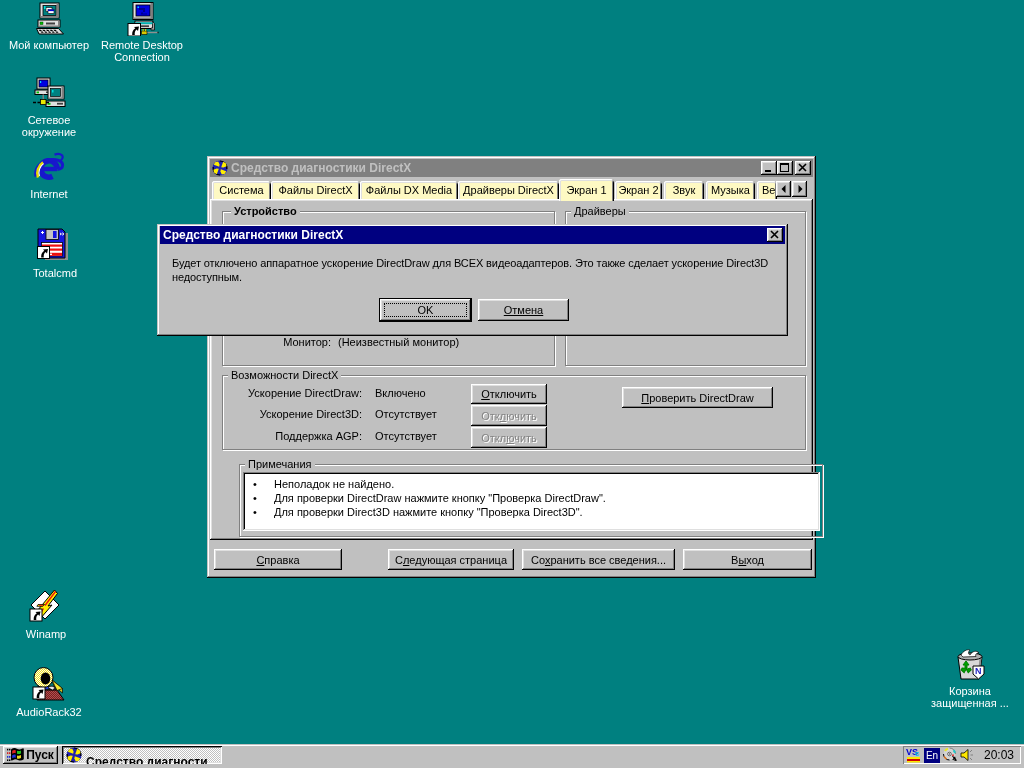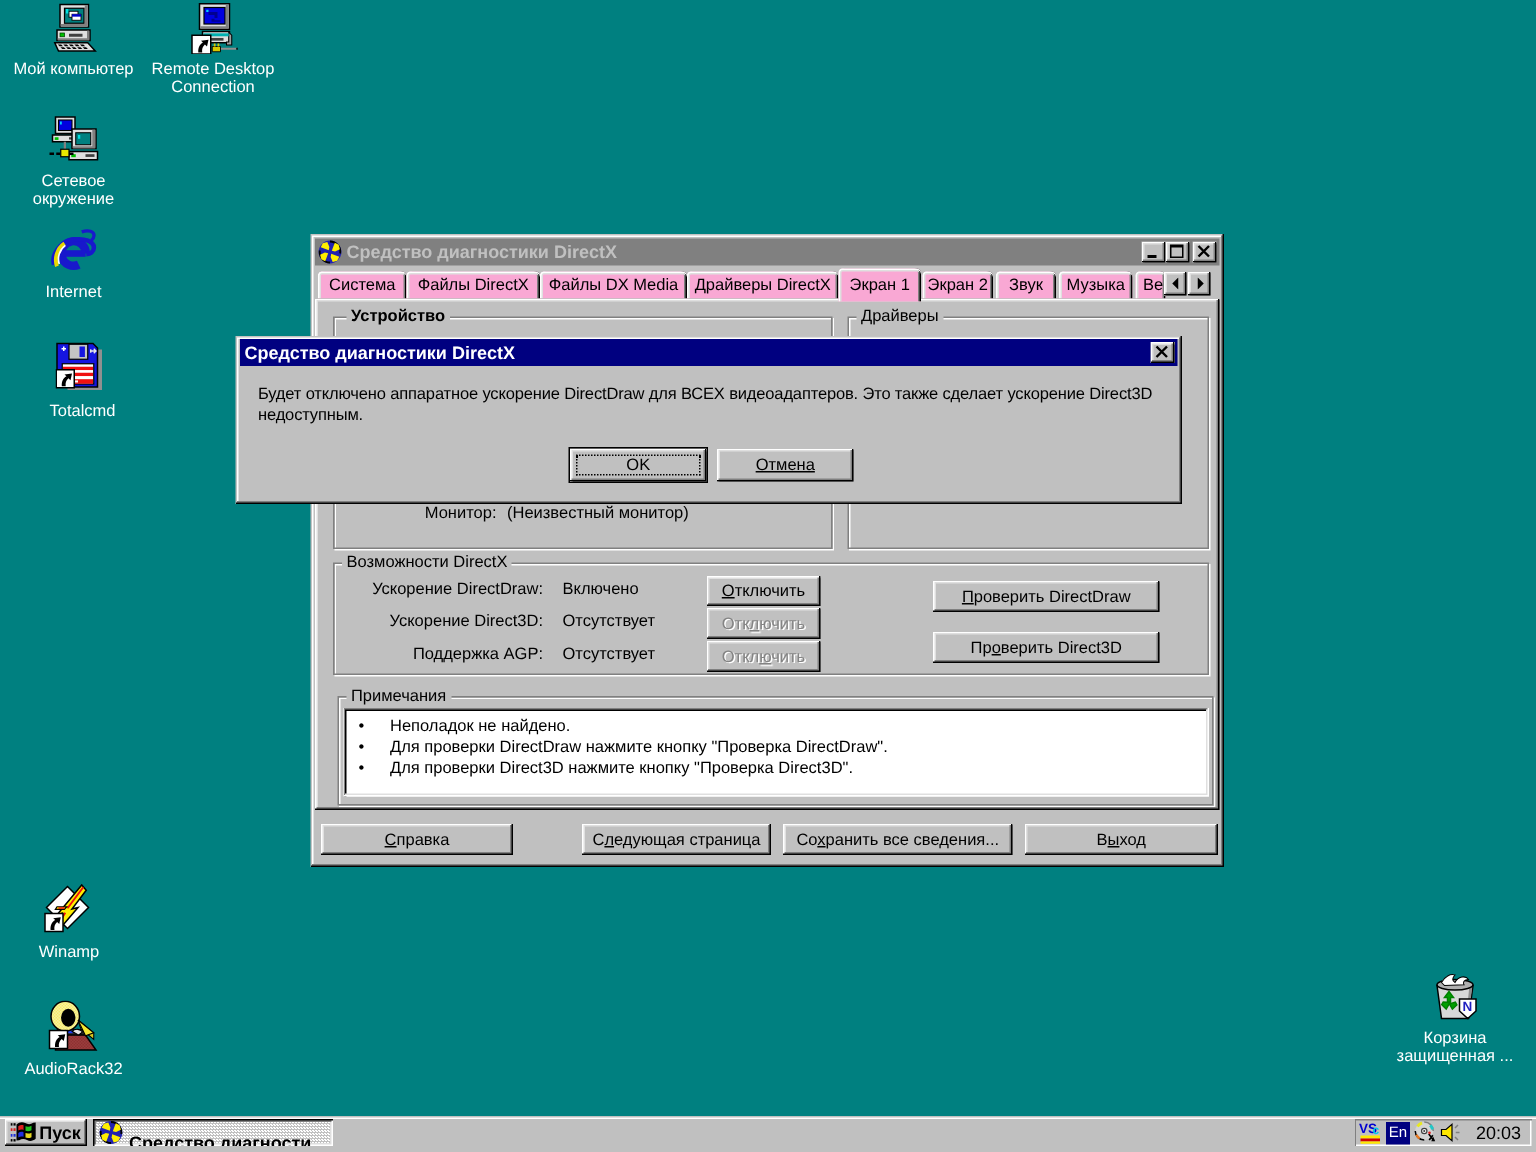--- a/index.html
+++ b/index.html
@@ -5,21 +5,21 @@
 * { margin:0; padding:0; box-sizing:border-box; }
 html,body { width:1024px; height:768px; overflow:hidden; }
 body { background:#008080; font-family:"Liberation Sans",sans-serif; font-size:11px; color:#000; position:relative; }
 .abs { position:absolute; }
 .raised { background:#c0c0c0; box-shadow: inset -1px -1px #000, inset 1px 1px #fff, inset -2px -2px #808080, inset 2px 2px #dfdfdf; }
 .btn { position:absolute; background:#c0c0c0; box-shadow: inset -1px -1px #000, inset 1px 1px #fff, inset -2px -2px #808080, inset 2px 2px #dfdfdf; display:flex; align-items:center; justify-content:center; font-size:11px; }
 .btn.dis { color:#848484; text-shadow:1px 1px 0 #fff; }
 .win { position:absolute; background:#c0c0c0; box-shadow: inset -1px -1px #000, inset 1px 1px #c3c3c3, inset -2px -2px #808080, inset 2px 2px #fff; }
 .group { position:absolute; border:1px solid #808080; box-shadow: 1px 1px 0 #fff, inset 1px 1px 0 #fff; }
 .glabel { position:absolute; top:-6px; background:#c0c0c0; padding:0 3px; line-height:11px; white-space:nowrap; }
-.tab { position:absolute; top:25px; height:18px; background:#f9a8d4; border-radius:3px 3px 0 0; box-shadow: inset 1px 0 #fff, inset 0 1px #fff, inset -1px 0 #000, inset 2px 0 #dfdfdf, inset 0 2px #dfdfdf, inset -2px 0 #808080; display:flex; align-items:center; justify-content:center; white-space:nowrap; overflow:hidden; }
+.tab { position:absolute; top:25px; height:18px; background:#fef9c3; border-radius:3px 3px 0 0; box-shadow: inset 1px 0 #fff, inset 0 1px #fff, inset -1px 0 #000, inset 2px 0 #dfdfdf, inset 0 2px #dfdfdf, inset -2px 0 #808080; display:flex; align-items:center; justify-content:center; white-space:nowrap; overflow:hidden; }
 .titlebtn { position:absolute; background:#c0c0c0; box-shadow: inset -1px -1px #000, inset 1px 1px #fff, inset -2px -2px #808080, inset 2px 2px #dfdfdf; }
 .icon { position:absolute; width:88px; text-align:center; color:#fff; }
 .icon .lbl { margin-top:1px; line-height:12px; transform:translateZ(0); }
 u { text-decoration:underline; }
 .sunkenwhite { position:absolute; background:#fff; box-shadow: inset -1px -1px #fff, inset 1px 1px #808080, inset -2px -2px #dfdfdf, inset 2px 2px #000; }
 </style>
 </head>
 <body>
 
 <div id="icons">
@@ -256,26 +256,23 @@
       </div>
     <div class="btn dis" style="left:248px; top:29px; width:76px; height:21px;">
         <span>Отк<u>л</u>ючить</span>
       </div>
     <div class="btn dis" style="left:248px; top:51px; width:76px; height:21px;">
         <span>Откл<u>ю</u>чить</span>
       </div>
     <div class="btn" style="left:399px; top:11px; width:151px; height:21px;">
         <span><u>П</u>роверить DirectDraw</span>
       </div>
-    <div class="btn" style="left:399px; top:45px; width:151px; height:21px;">
-        <span>Пр<u>о</u>верить Direct3D</span>
-      </div>
-  </div>
-
-  <div class="group" style="left:18px; top:308px; width:584px; height:73px;text-decoration:underline;">
+  </div>
+
+  <div class="group" style="left:32px; top:308px; width:584px; height:73px;text-decoration:underline;">
     <span class="glabel" style="left:5px;">Примечания</span>
     <div class="sunkenwhite" style="left:3px; top:7px; width:577px; height:59px;">
       <div class="abs" style="left:10px; top:6px;">•</div>
         <div class="abs" style="left:31px; top:6px; white-space:nowrap;">Неполадок не найдено.</div>
       <div class="abs" style="left:10px; top:20px;">•</div>
         <div class="abs" style="left:31px; top:20px; white-space:nowrap;">Для проверки DirectDraw нажмите кнопку "Проверка DirectDraw".</div>
       <div class="abs" style="left:10px; top:34px;">•</div>
         <div class="abs" style="left:31px; top:34px; white-space:nowrap;">Для проверки Direct3D нажмите кнопку "Проверка Direct3D".</div>
     </div>
   </div>

